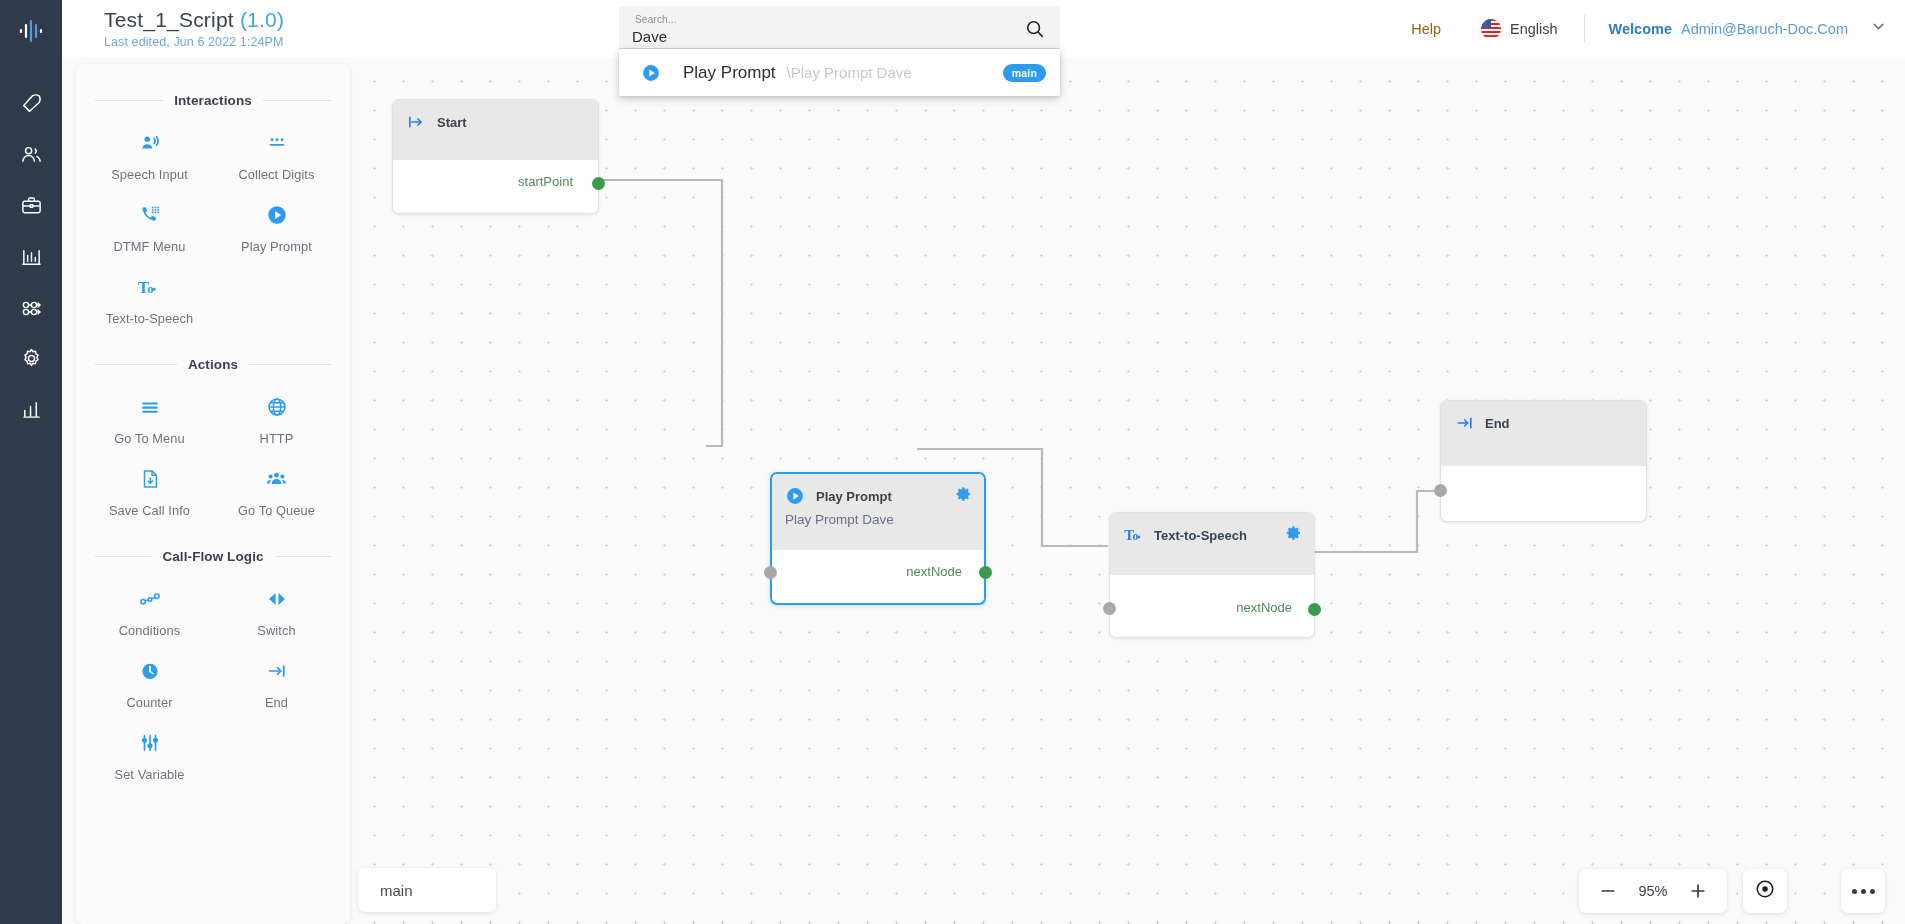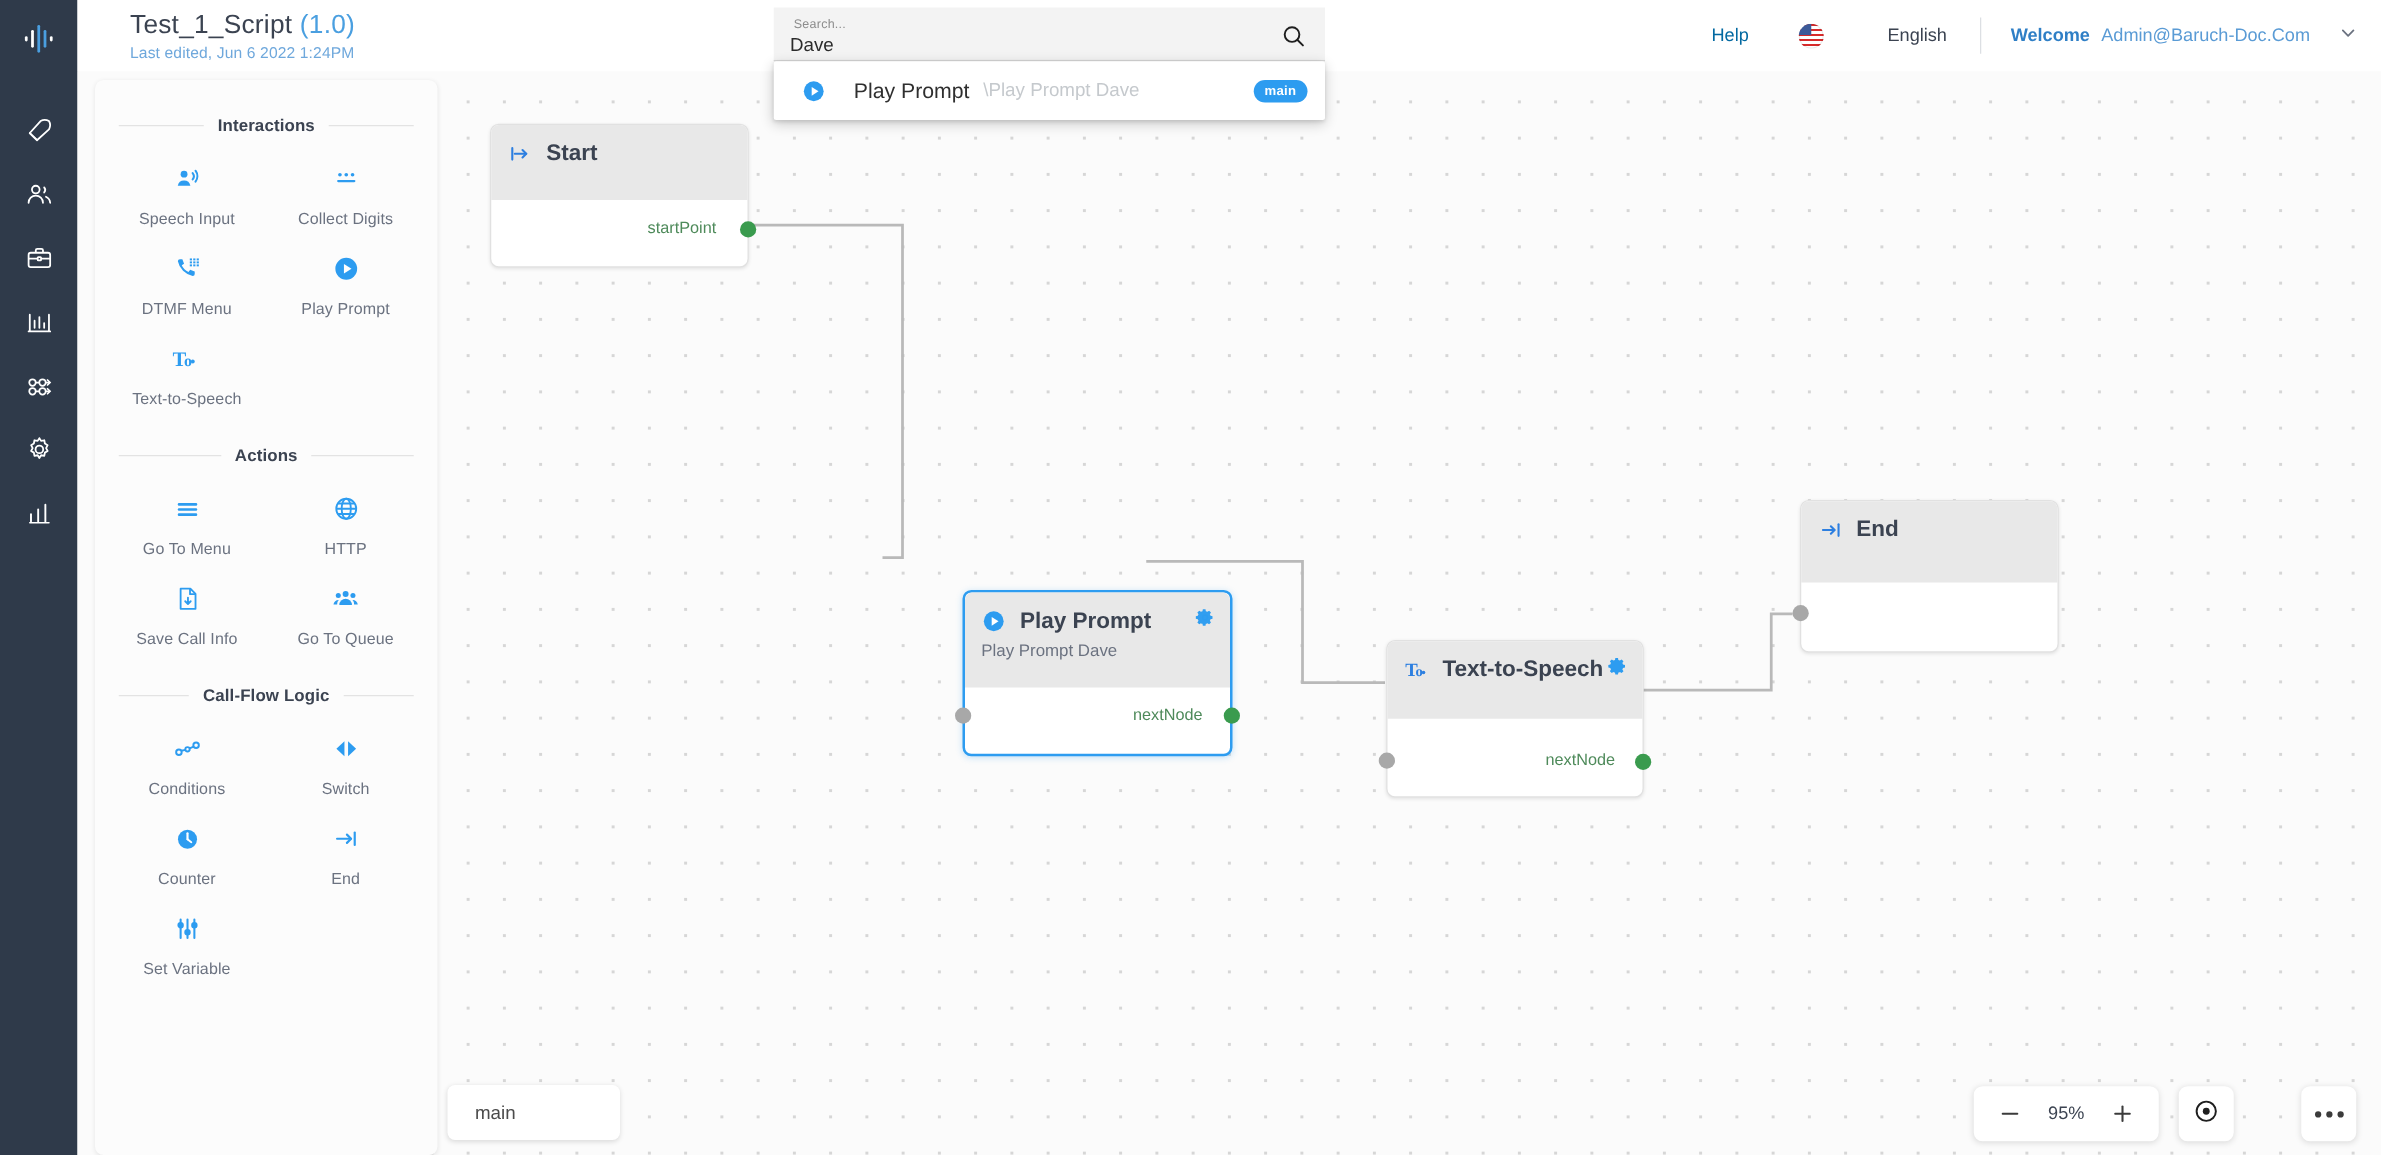--- a/index.html
+++ b/index.html
@@ -76,34 +76,34 @@
     background: #2d9cf0; color: #fff;
     font-size: 10.5px; font-weight: bold;
     padding: 3px 9px; border-radius: 9px; letter-spacing: .2px;
   }
 
   
   .hdr-right {
     position: absolute; right: 18px; top: 0; height: 57px;
     display: flex; align-items: center; gap: 0;
   }
-  .hdr-help { font-size: 14.5px; color: #0369a1; cursor: pointer; margin-right: 40px; }
+  .hdr-help { font-size: 14.5px; color: #a16207; cursor: pointer; margin-right: 40px; }
   .hdr-lang { display: flex; align-items: center; cursor: pointer; margin-right: 26px; }
   .flag {
     width: 20px; height: 20px; border-radius: 50%; margin-right: 9px;
     background:
       repeating-linear-gradient(#d72b2b 0 2px, #fff 2px 4px);
     position: relative; overflow: hidden;
     box-shadow: inset 0 0 0 1px rgba(0,0,0,.08);
   }
   .flag::after {
     content: ""; position: absolute; left: 0; top: 0;
     width: 10px; height: 9px; background: #3c5a99;
   }
-  .hdr-lang-label { font-size: 14.5px; color: #3b4351; margin-left: 42px; }
+  .hdr-lang-label { font-size: 14.5px; color: #3b4351; }
   .hdr-div { width: 1px; height: 29px; background: #dcdfe3; margin-right: 24px; }
   .hdr-welcome { font-size: 14.5px; color: #2f7fc6; font-weight: bold; margin-right: 9px; }
   .hdr-user { font-size: 14.5px; color: #5a9bd5; margin-right: 22px; }
   .hdr-caret { cursor: pointer; }
 
   
   .canvas {
     position: absolute; left: 62px; top: 57px; right: 0; bottom: 0;
     background-color: #fbfbfb;
     background-image: radial-gradient(#d6d6d6 1.3px, transparent 1.4px);
@@ -149,21 +149,21 @@
     box-shadow: 0 1px 3px rgba(0,0,0,.10);
   }
   .node.selected { border: 2px solid #2d9cf0; box-shadow: 0 1px 5px rgba(45,156,240,.25); }
   .node-head {
     background: #e8e8e8; border-radius: 6px 6px 0 0;
     display: flex; align-items: flex-start; padding: 12px 13px 0 13px;
     position: relative;
   }
   .node-head-row { display: flex; align-items: center; width: 100%; }
   .node-ico { width: 20px; height: 20px; margin-right: 11px; flex: 0 0 20px; }
-  .node-title { font-size: 18px; font-weight: bold; color: #3b4351; }
+  .node-title { font-size: 13px; font-weight: bold; color: #3b4351; }
   .node-gear { position: absolute; right: 12px; top: 12px; cursor: pointer; }
   .node-sub { font-size: 13.5px; color: #6b7280; padding: 6px 13px 0 13px; }
   .node-body { position: relative; }
   .port-label { position: absolute; font-size: 13px; color: #4e8a5a; }
   .port {
     position: absolute; width: 13px; height: 13px; border-radius: 50%;
     cursor: pointer;
   }
   .port.green { background: #3a9b4e; }
   .port.grey { background: #a8a8a8; }

